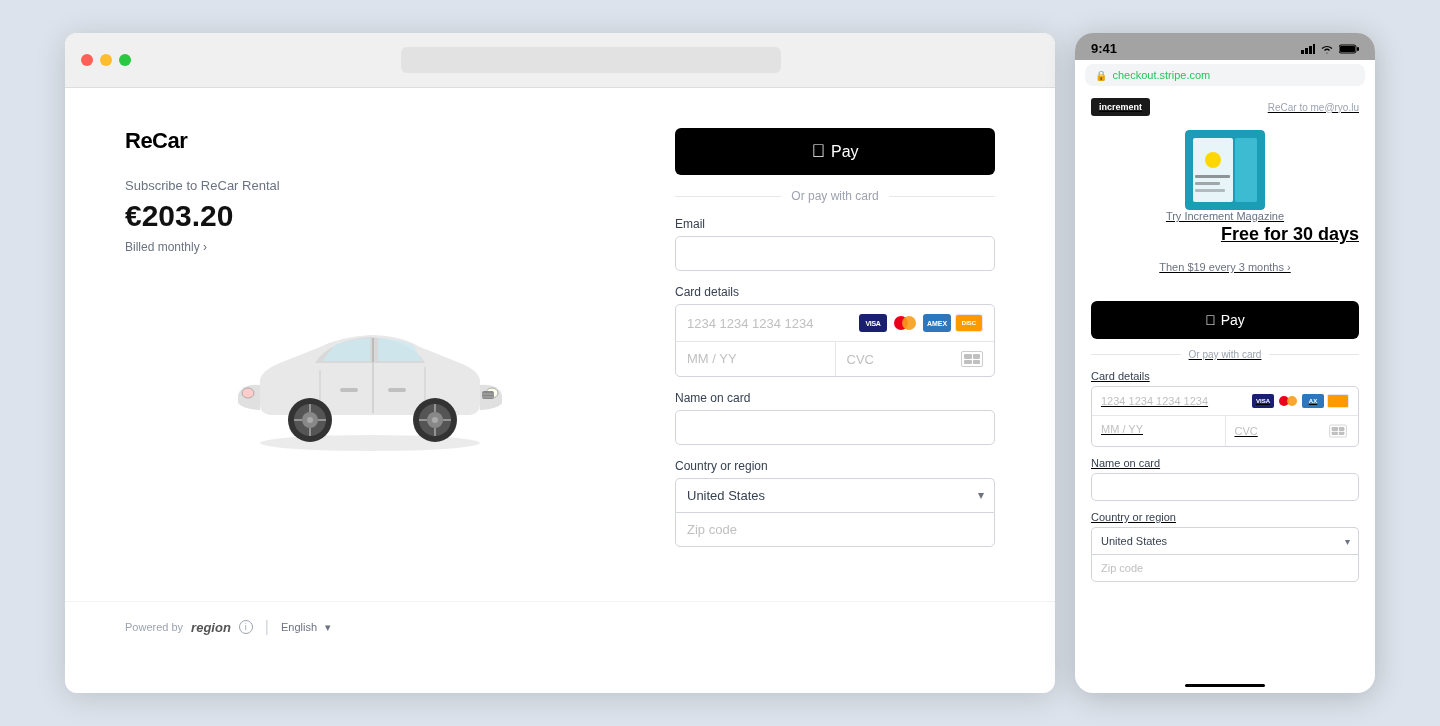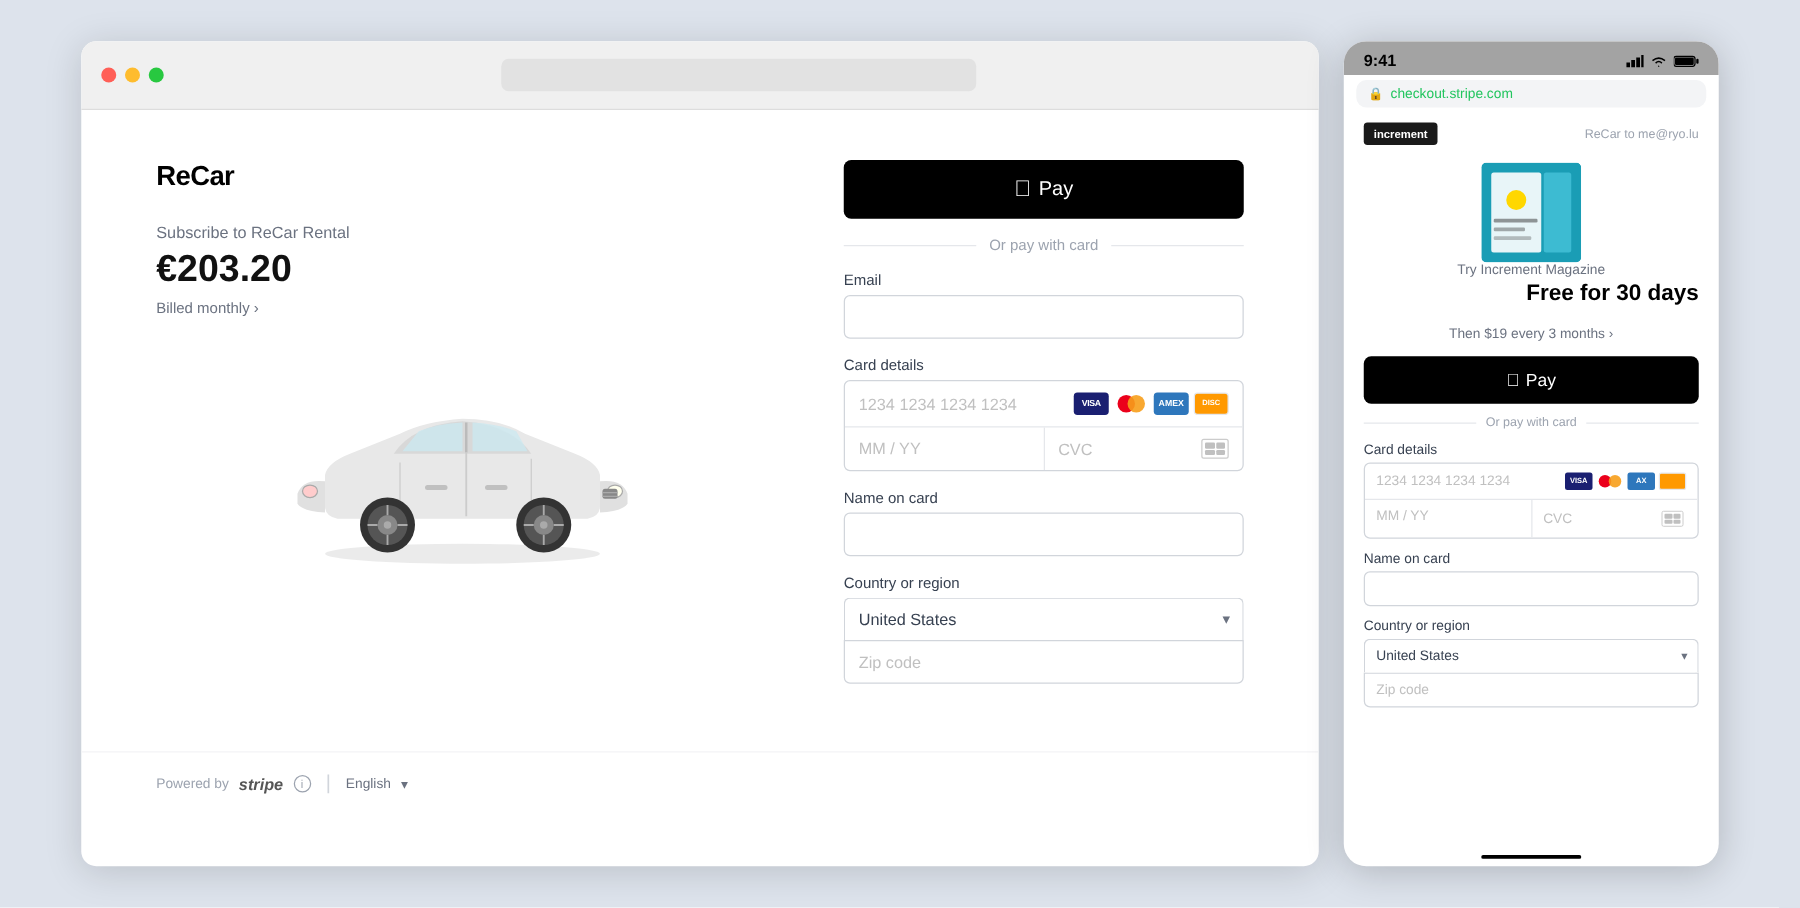--- a/index.html
+++ b/index.html
@@ -367,20 +367,21 @@
       font-size: 10px;
     }
     .url-text {
       font-size: 11px;
       color: #22c55e;
     }
     .mobile-content {
       flex: 1;
       padding: 12px 16px;
       overflow-y: auto;
+      text-decoration: underline;
     }
     .mobile-header-row {
       display: flex;
       align-items: center;
       justify-content: space-between;
       margin-bottom: 14px;
     }
     .increment-logo {
       background: #1a1a1a;
       color: #fff;
@@ -410,21 +411,21 @@
       text-align: right;
       font-size: 18px;
       font-weight: 700;
       color: #000;
       margin-bottom: 16px;
     }
     .mobile-product-sub {
       text-align: center;
       font-size: 11px;
       color: #6b7280;
-      margin-bottom: 12px;
+      margin-bottom: 28px;
     }
     .mobile-product-sub span {
       cursor: pointer;
     }
     .mobile-apple-pay {
       width: 100%;
       background: #000;
       color: #fff;
       border: none;
       border-radius: 6px;
@@ -724,21 +725,21 @@
           <span class="select-chevron">▾</span>
         </div>
         <input class="zip-input" type="text" placeholder="Zip code" style="">
       </div>
 
     </div>
   </div>
 
   <div class="browser-footer">
     <span class="powered-by">Powered by</span>
-    <span class="stripe-logo">stripe</span>
+    <span class="stripe-logo">region</span>
     <div class="info-icon">i</div>
     <span class="footer-sep">|</span>
     <span class="language-select">English</span>
     <span class="language-select">▾</span>
   </div>
 </div>
 
 <div class="mobile-frame">
   <div class="mobile-status-bar">
     <span class="status-time">9:41</span>

